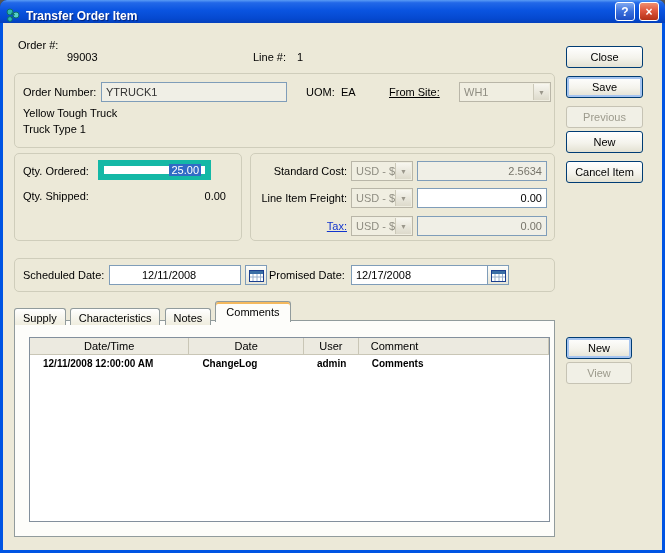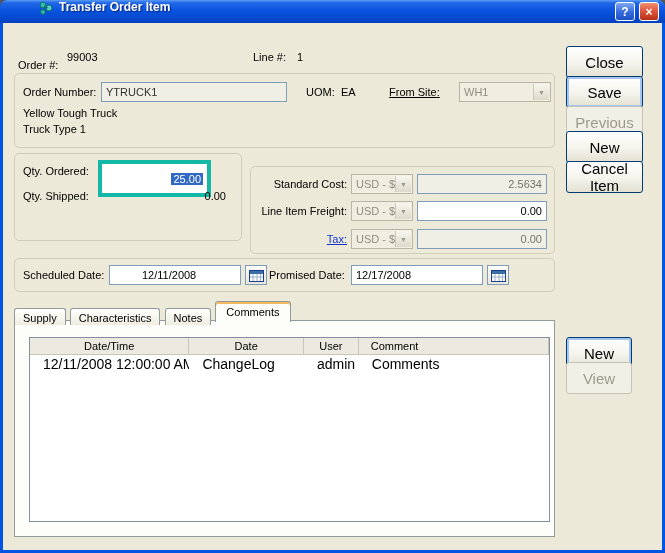--- a/index.html
+++ b/index.html
@@ -12,21 +12,21 @@
     color: #000;
     background: #0054E3;
     border-radius: 7px 7px 0 0;
     overflow: hidden;
   }
   
   .titlebar {
     position: absolute; left:0; top:0; width:665px; height:23px;
     background: linear-gradient(180deg,#5A9CF5 0%,#2268E8 12%,#0A54E0 45%,#0549D0 80%,#0340BC 100%);
     border-radius: 7px 7px 0 0;
-    display:flex; align-items:flex-start;padding-left:33px;
+    display:flex; align-items:flex-end;
   }
   .app-icon { margin-left:5px; width:16px; height:16px; }
   .title-text {
     color:#fff; font-weight:bold; font-size:12px; margin-left:5px;
     text-shadow: 1px 1px 1px #00227A;
   }
   .tb-btn {
     position:absolute; top:2px; width:20px; height:19px;
     border:1px solid #FFFFFF; border-radius:3px;
     color:#fff; font-weight:bold; font-size:12px;
@@ -49,21 +49,21 @@
   
   .field, input.field {
     position:absolute; height:20px;
     border:1px solid #7F9DB9;
     background:#fff; font-family:"Liberation Sans",sans-serif;
     font-size:11px; padding:0 4px; line-height:18px;
   }
   .field.ro { background:#F0EFE6; color:#333; }
   .field.num { text-align:right; }
   .field.gray { color:#76746A; }
-  .fakefield { position:absolute; height:37px; border:4px solid #14b8a6; background:#fff;
+  .fakefield { position:absolute; height:20px; border:6px solid #14b8a6; background:#fff;
     display:flex; align-items:center; justify-content:flex-end; padding:0 4px; }
   .sel-text { background:#316AC5; color:#fff; padding:0 2px; }
   .combo {
     position:absolute; height:20px;
     border:1px solid #B9B6A8; background:#F0EEE1;
     color:#8F8D82; display:flex; align-items:center;
     padding-left:4px;
   }
   .combo .arrow {
     position:absolute; right:1px; top:1px; bottom:1px; width:16px;
@@ -72,24 +72,24 @@
     color:#9A978B; font-size:7px;
     display:flex; align-items:center; justify-content:center;
   }
   .cal-btn {
     position:absolute; width:22px; height:20px;
     border:1px solid #7F9DB9; background:linear-gradient(180deg,#FDFDFA,#E8E6D8);
     display:flex; align-items:center; justify-content:center;
   }
   
   .btn {
-    position:absolute; width:77px; height:32px;
+    position:absolute; width:77px; height:22px;
     border:1px solid #003C74; border-radius:3px;
     background:linear-gradient(180deg,#FFFFFF 0%,#F4F3EC 55%,#E3E1D2 100%);
-    font-family:"Liberation Sans",sans-serif; font-size:15px; color:#000;
+    font-family:"Liberation Sans",sans-serif; font-size:11px; color:#000;
     display:flex; align-items:center; justify-content:center;
     cursor:default;
   }
   .btn.focused { box-shadow: inset 0 0 0 2px #A5C4F0; }
   .btn.disabled {
     border-color:#C6C3B4; color:#9C9A8C;
     background:#F1F0E6; box-shadow:none;
   }
   .link { color:#1235CE; text-decoration:underline; cursor:pointer; }
   
@@ -118,21 +118,21 @@
     border:1px solid #828F9C; background:#fff; overflow:hidden;
   }
   .lb-header { display:flex; height:17px; background:#ECEAE0; border-bottom:1px solid #C9C6B6; }
   .lb-header .hcell {
     border-right:1px solid #C9C6B6;
     display:flex; align-items:center; justify-content:center;
     font-size:11px; overflow:hidden; white-space:nowrap;
   }
   .lb-header .hcell.left { justify-content:flex-start; padding-left:12px; }
   .lb-row { display:flex; height:17px; align-items:center; }
-  .lb-row .cell { padding-left:13px; overflow:hidden; white-space:nowrap; font-size:14px; }
+  .lb-row .cell { padding-left:13px; overflow:hidden; white-space:nowrap; font-size:10px;font-weight:bold; }
   .c0 { width:160px; } .c1 { width:115px; } .c2 { width:55px; } .c3 { width:191px; }
 </style>
 </head>
 <body>
 
 <div class="window">
 
   <div class="titlebar">
     <svg class="app-icon" viewBox="0 0 16 16">
       <circle cx="5" cy="5" r="3" fill="#2FB8B0" stroke="#0E6E68"></circle>
@@ -141,21 +141,21 @@
       <line x1="6" y1="6" x2="10" y2="8" stroke="#0E6E68"></line>
       <line x1="6" y1="11" x2="9" y2="9" stroke="#0E6E68"></line>
     </svg>
     <span class="title-text">Transfer Order Item</span>
     <div class="tb-btn tb-help">?</div>
     <div class="tb-btn tb-close">×</div>
   </div>
 
   <div class="client">
 
-    <span class="lbl" style="left:15px;top:36px;">Order #:</span>
+    <span class="lbl" style="left:15px;top:16px;">Order #:</span>
     <span class="lbl" style="left:64px;top:28px;">99003</span>
     <span class="lbl" style="left:250px;top:28px;">Line #:</span>
     <span class="lbl" style="left:294px;top:28px;">1</span>
 
     <div class="groupbox" style="left:11px;top:50px;width:541px;height:75px;">
       <span class="lbl" style="left:8px;top:12px;">Order Number:</span>
       <input class="field ro" style="left: 86px; top: 8px; width: 186px;" readonly="" value="YTRUCK1">
       <span class="lbl" style="left:291px;top:12px;">UOM:</span>
       <span class="lbl" style="left:326px;top:12px;">EA</span>
       <span class="lbl" style="left:374px;top:12px;text-decoration:underline;">From Site:</span>
@@ -175,21 +175,21 @@
 
     <div class="groupbox" style="left:11px;top:130px;width:228px;height:88px;">
       <span class="lbl" style="left:8px;top:11px;">Qty. Ordered:</span>
       <div class="fakefield" style="left:83px;top:6px;width:113px;">
         <span class="sel-text">25.00</span>
       </div>
       <span class="lbl" style="left:8px;top:36px;">Qty. Shipped:</span>
       <span class="lbl" style="left:83px;top:36px;width:128px;text-align:right;">0.00</span>
     </div>
 
-    <div class="groupbox" style="left:247px;top:130px;width:305px;height:88px;margin-top:13px;">
+    <div class="groupbox" style="left:247px;top:130px;width:305px;height:88px;">
 
       <span class="lbl" style="left:4px;top:11px;width:92px;text-align:right;">Standard Cost:</span>
       <div class="combo" style="left:100px;top:7px;width:62px;">
         <span>USD - $</span>
         <span class="arrow">▼</span>
       </div>
       <input class="field ro num gray" style="left: 166px; top: 7px; width: 130px; padding-left: 16px;" readonly="" value="2.5634">
 
       <span class="lbl" style="left:4px;top:38px;width:92px;text-align:right;">Line Item Freight:</span>
       <div class="combo" style="left:100px;top:34px;width:62px;">
@@ -213,21 +213,21 @@
         <svg width="15" height="13" viewBox="0 0 15 13">
           <rect x="0.5" y="1.5" width="14" height="11" fill="#fff" stroke="#1B3F8F"></rect>
           <rect x="1" y="2" width="13" height="3" fill="#3A6EA5"></rect>
           <line x1="4" y1="5" x2="4" y2="12" stroke="#9AB0CC"></line>
           <line x1="8" y1="5" x2="8" y2="12" stroke="#9AB0CC"></line>
           <line x1="11.5" y1="5" x2="11.5" y2="12" stroke="#9AB0CC"></line>
           <line x1="1" y1="8" x2="14" y2="8" stroke="#9AB0CC"></line>
         </svg>
       </div>
       <span class="lbl" style="left:254px;top:10px;">Promised Date:</span>
-      <input class="field" style="left: 336px; top: 6px; width: 132px;" value="12/17/2008">
+      <input class="field" style="left: 336px; top: 6px; width: 156px;" value="12/17/2008">
       <div class="cal-btn" style="left:472px;top:6px;">
         <svg width="15" height="13" viewBox="0 0 15 13">
           <rect x="0.5" y="1.5" width="14" height="11" fill="#fff" stroke="#1B3F8F"></rect>
           <rect x="1" y="2" width="13" height="3" fill="#3A6EA5"></rect>
           <line x1="4" y1="5" x2="4" y2="12" stroke="#9AB0CC"></line>
           <line x1="8" y1="5" x2="8" y2="12" stroke="#9AB0CC"></line>
           <line x1="11.5" y1="5" x2="11.5" y2="12" stroke="#9AB0CC"></line>
           <line x1="1" y1="8" x2="14" y2="8" stroke="#9AB0CC"></line>
         </svg>
       </div>

